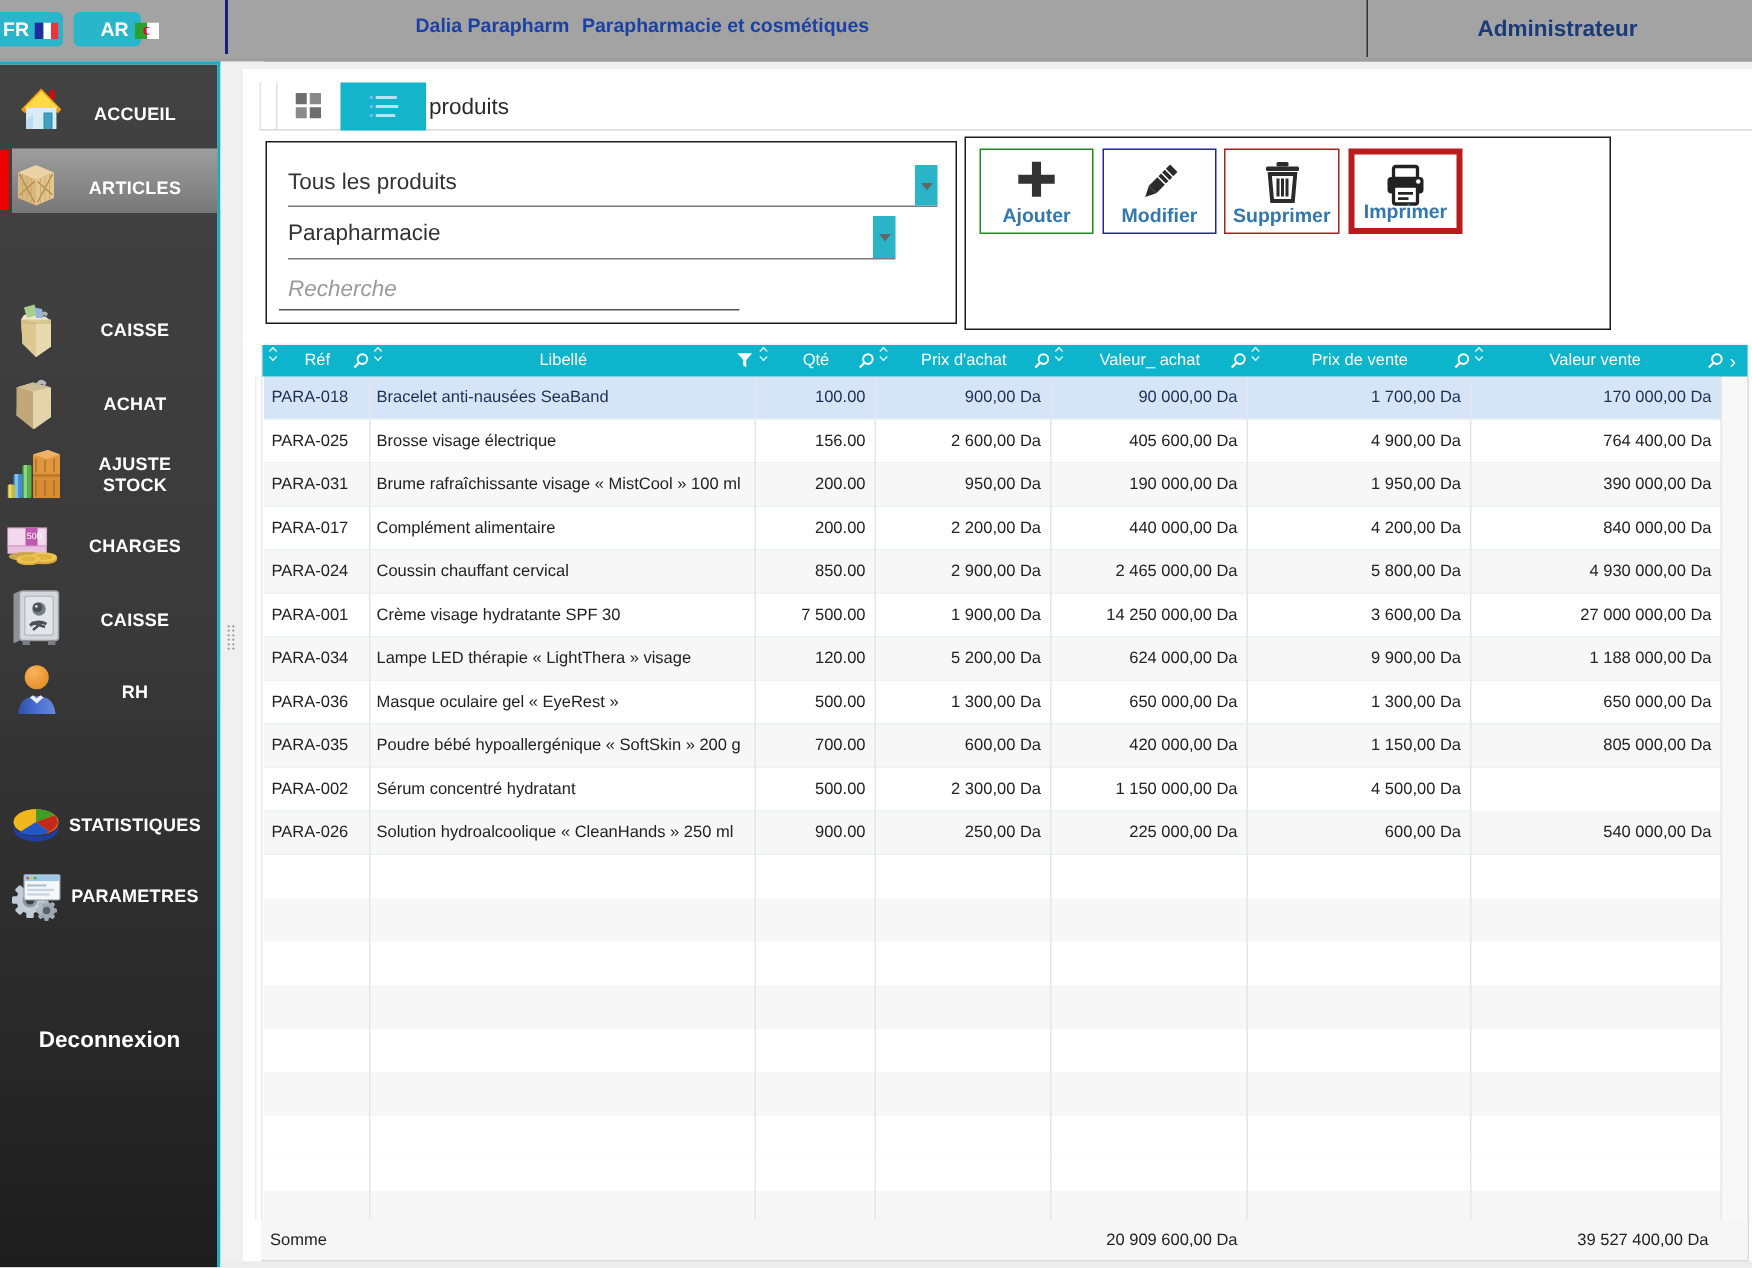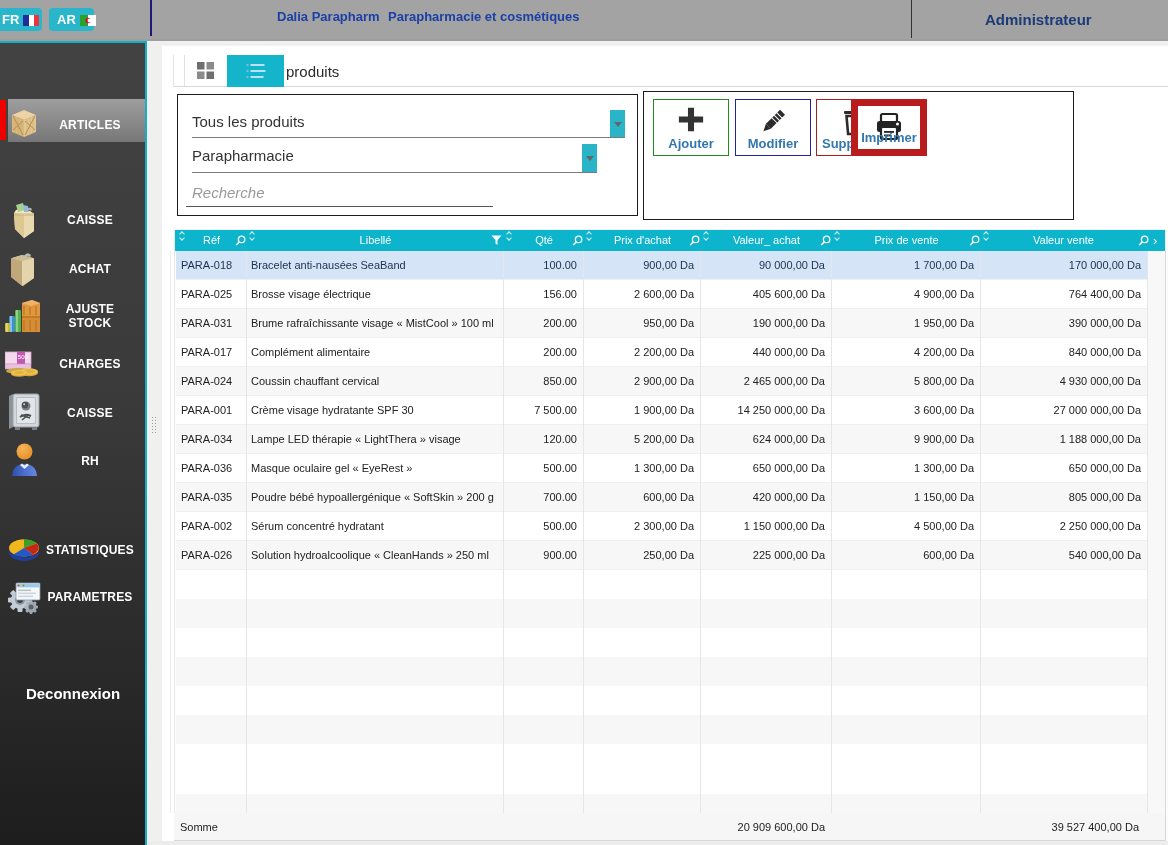--- a/index.html
+++ b/index.html
@@ -3,21 +3,21 @@
 <meta charset="utf-8">
 <style>
 * { margin:0; padding:0; box-sizing:border-box; }
 body { font-family:"Liberation Sans", sans-serif; background:#f0f0f0; }
 #root { position:relative; width:1168px; height:845px; background:#f0f0f0; overflow:hidden; }
 
 
 #topbar { position:absolute; left:0; top:0; width:1168px; height:41px; background:#a3a3a3; border-bottom:2px solid #9e9e9e; }
 .langbtn { position:absolute; top:8px; height:23px; background:#29b6cb; border-radius:4px; color:#fff; font-weight:bold; font-size:13px; display:flex; align-items:center; }
 #btnfr { left:-4px; width:46px; padding-left:6px; }
-#btnar { left:49px; width:45px; padding-left:8px; }
+#btnar { left:49px; width:45px; padding-left:18px; }
 .flag { display:inline-block; width:16px; height:11px; margin-left:4px; }
 #vline1 { position:absolute; left:150px; top:0; width:2px; height:36px; background:#1b1b7a; }
 #vline2 { position:absolute; left:911px; top:0; width:1px; height:38px; background:#333; }
 #t1 { position:absolute; left:277px; top:9px; font-size:13px; font-weight:bold; color:#1b41a7; }
 #t2 { position:absolute; left:388px; top:9px; font-size:13px; font-weight:bold; color:#1b41a7; }
 #admin { position:absolute; left:985px; top:11px; font-size:15px; font-weight:bold; color:#1a3a78; }
 
 
 #side { position:absolute; left:0; top:41px; width:147px; height:804px; background:linear-gradient(180deg,#424242 0%,#3a3a3a 45%,#262626 85%,#1d1d1d 100%); border-top:2px solid #12b0c6; border-right:2px solid #12b0c6; }
 .mi { position:absolute; left:0; width:145px; z-index:3; }
@@ -51,21 +51,21 @@
 #sline { position:absolute; left:186px; top:206px; width:307px; height:1px; background:#555; }
 
 
 #bpanel { position:absolute; left:643px; top:91px; width:431px; height:129px; background:#fff; border:1px solid #1c1c1c; }
 .btn { position:absolute; top:99px; width:76px; height:57px; background:#fff; }
 .btn .blb { position:absolute; left:0; bottom:4px; width:100%; text-align:center; font-size:13px; font-weight:bold; color:#3377ad; }
 .btn svg { position:absolute; left:50%; top:6px; transform:translateX(-50%); }
 #btn-add { left:653px; border:1px solid #218a21; }
 #btn-mod { left:735px; border:1px solid #24249c; }
 #btn-del { left:816px; width:77px; border:1px solid #a32222; }
-#btn-pri { left:851px; border:7px solid #b91c1c; }
+#btn-pri { left:899px; border:4px solid #b91c1c; }
 
 
 #thead { position:absolute; left:175px; top:230px; width:990px; height:21px; background:#0cb4cc; }
 .hcell { position:absolute; top:0; height:21px; line-height:21px; color:#fff; font-size:11px; text-align:center; }
 .sg { position:absolute; top:0; width:5px; height:9px; }
 .sg:before { content:""; position:absolute; left:0px; top:1.5px; width:3px; height:3px; border-left:1px solid #d8f4f8; border-top:1px solid #d8f4f8; transform:rotate(45deg); }
 .sg:after { content:""; position:absolute; left:0px; top:5.5px; width:3px; height:3px; border-left:1px solid #d8f4f8; border-top:1px solid #d8f4f8; transform:rotate(225deg); }
 .mag { position:absolute; top:5px; width:11px; height:11px; }
 #tbody { position:absolute; left:176px; top:251px; width:972px; height:562px;
  background:repeating-linear-gradient(180deg,#f7f7f7 0 29px,#ffffff 29px 58px); }
@@ -111,20 +111,34 @@
   <span id="t1">Dalia Parapharm</span>
   <span id="t2">Parapharmacie et cosmétiques</span>
   <span id="admin">Administrateur</span>
 </div>
 
 <div id="side">
   <div id="mi-articles-bg"></div>
   <div id="mi-articles-red"></div>
 </div>
 
+<div class="mi" style="top:55px;height:40px;">
+  <svg class="ic" style="left:13px;top:2px;" width="29" height="31" viewBox="0 0 29 31">
+    <rect x="20" y="3" width="3.5" height="6" fill="#cc1010"></rect>
+    <polygon points="14.5,2 28,16 25.5,18.5 14.5,7.5 3.5,18.5 1,16" fill="#f09a10"></polygon>
+    <polygon points="14.5,3.5 26,15 14.5,15 3,15" fill="#ffcf30"></polygon>
+    <polygon points="14.5,4.5 25,15 4,15" fill="#ffd948"></polygon>
+    <rect x="4.5" y="15" width="20" height="14" fill="#eef7fc"></rect>
+    <polygon points="4.5,15 24.5,15 24.5,29 4.5,29" fill="#d8ecf8"></polygon>
+    <polygon points="4.5,29 9,29 9,19 4.5,23" fill="#bcdcf0"></polygon>
+    <rect x="16" y="18" width="6" height="11" fill="#2e8aa8"></rect>
+    <rect x="16.6" y="18.6" width="4.8" height="10.4" fill="#3fa3c0"></rect>
+  </svg>
+  <div class="lb" style="top:14px;">ACCUEIL</div>
+</div>
 
 <div class="mi" style="top:104px;height:40px;">
   <svg class="ic" style="left:10px;top:4px;" width="28" height="30" viewBox="0 0 28 30">
     <polygon points="2,7 14,2 26,7 14,12" fill="#ecd2a4"></polygon>
     <polygon points="2,7 14,12 14,29 2,24" fill="#d9b87e"></polygon>
     <polygon points="26,7 14,12 14,29 26,24" fill="#e4c691"></polygon>
     <g stroke="#b08d55" stroke-width="1">
       <line x1="3" y1="8" x2="13" y2="27"></line>
       <line x1="13" y1="13" x2="3" y2="22"></line>
       <line x1="25" y1="8" x2="15" y2="27"></line>
@@ -455,21 +469,20 @@
         <div class="c6">1 150,00 Da</div>
         <div class="c7">805 000,00 Da</div>
       </div>
 <div class="row" style="top:261px;">
         <div class="c1">PARA-002</div>
         <div class="c2">Sérum concentré hydratant</div>
         <div class="c3">500.00</div>
         <div class="c4">2 300,00 Da</div>
         <div class="c5">1 150 000,00 Da</div>
         <div class="c6">4 500,00 Da</div>
-        <div class="c7">2 250 000,00 Da</div>
       </div>
 <div class="row" style="top:290px;">
         <div class="c1">PARA-026</div>
         <div class="c2">Solution hydroalcoolique « CleanHands » 250 ml</div>
         <div class="c3">900.00</div>
         <div class="c4">250,00 Da</div>
         <div class="c5">225 000,00 Da</div>
         <div class="c6">600,00 Da</div>
         <div class="c7">540 000,00 Da</div>
       </div>

